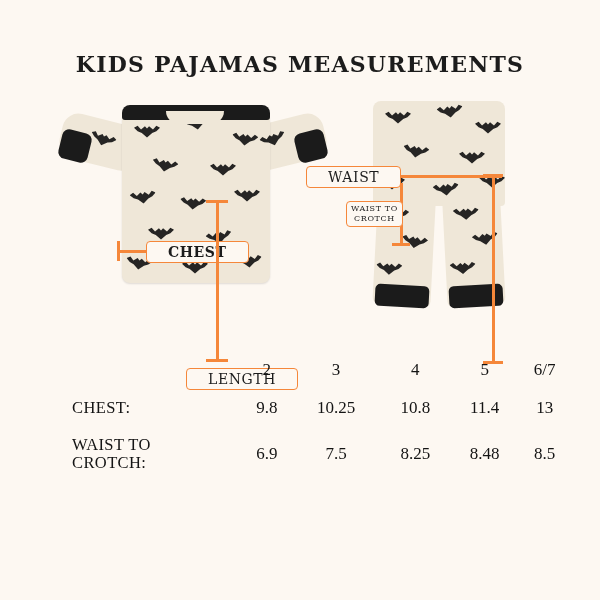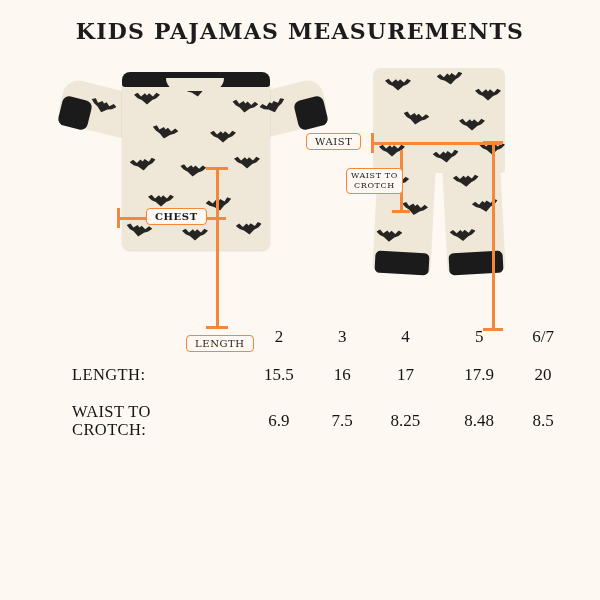--- a/index.html
+++ b/index.html
@@ -22,20 +22,21 @@
     box-sizing: border-box;
   }
   .title {
     text-align: center;
     font-family: "DejaVu Serif", serif;
     font-weight: bold;
     font-size: 22px;
     letter-spacing: 1.2px;
     padding-top: 18px;
     text-transform: uppercase;
+    margin-top: 33px;
   }
   .subtitle {
     text-align: center;
     font-family: "Liberation Serif", serif;
     font-size: 13px;
     letter-spacing: 1.1px;
     margin-top: 7px;
     text-transform: uppercase;
     color: #222;
   }
@@ -171,23 +172,23 @@
     position: absolute;
     background: #f5873a;
   }
   .m-label {
     position: absolute;
     background: #fdf8f2;
     border: 1.6px solid #f5873a;
     border-radius: 4px;
     color: #1c1c1c;
     font-family: "DejaVu Serif", serif;
-    font-size: 10px;
+    font-size: 14px;
     letter-spacing: .6px;
-    padding: 2px 8px;
+    padding: 2px 21px;
     white-space: nowrap;
     text-transform: uppercase;
   }
   .m-label.small {
     font-size: 8px;
     line-height: 10px;
     padding: 2px 4px;
     text-align: center;
   }
 
@@ -320,26 +321,26 @@
           <th class="corner"></th>
           <th class="sizecol">2</th>
           <th class="sizecol">3</th>
           <th class="sizecol">4</th>
           <th class="sizecol">5</th>
           <th class="sizecol">6/7</th>
         </tr>
       </thead>
       <tbody>
         <tr>
-          <td class="rowhead">Length:</td>
-          <td>15.5</td>
-          <td>16</td>
-          <td>17</td>
-          <td>17.9</td>
-          <td>20</td>
+          <td class="rowhead">Chest:</td>
+          <td>9.8</td>
+          <td>10.25</td>
+          <td>10.8</td>
+          <td>11.4</td>
+          <td>13</td>
         </tr>
         <tr>
           <td class="rowhead rowhead-2line">
             <span>Waist to</span><br>
             <span>crotch:</span>
           </td>
           <td>6.9</td>
           <td>7.5</td>
           <td>8.25</td>
           <td>8.48</td>

